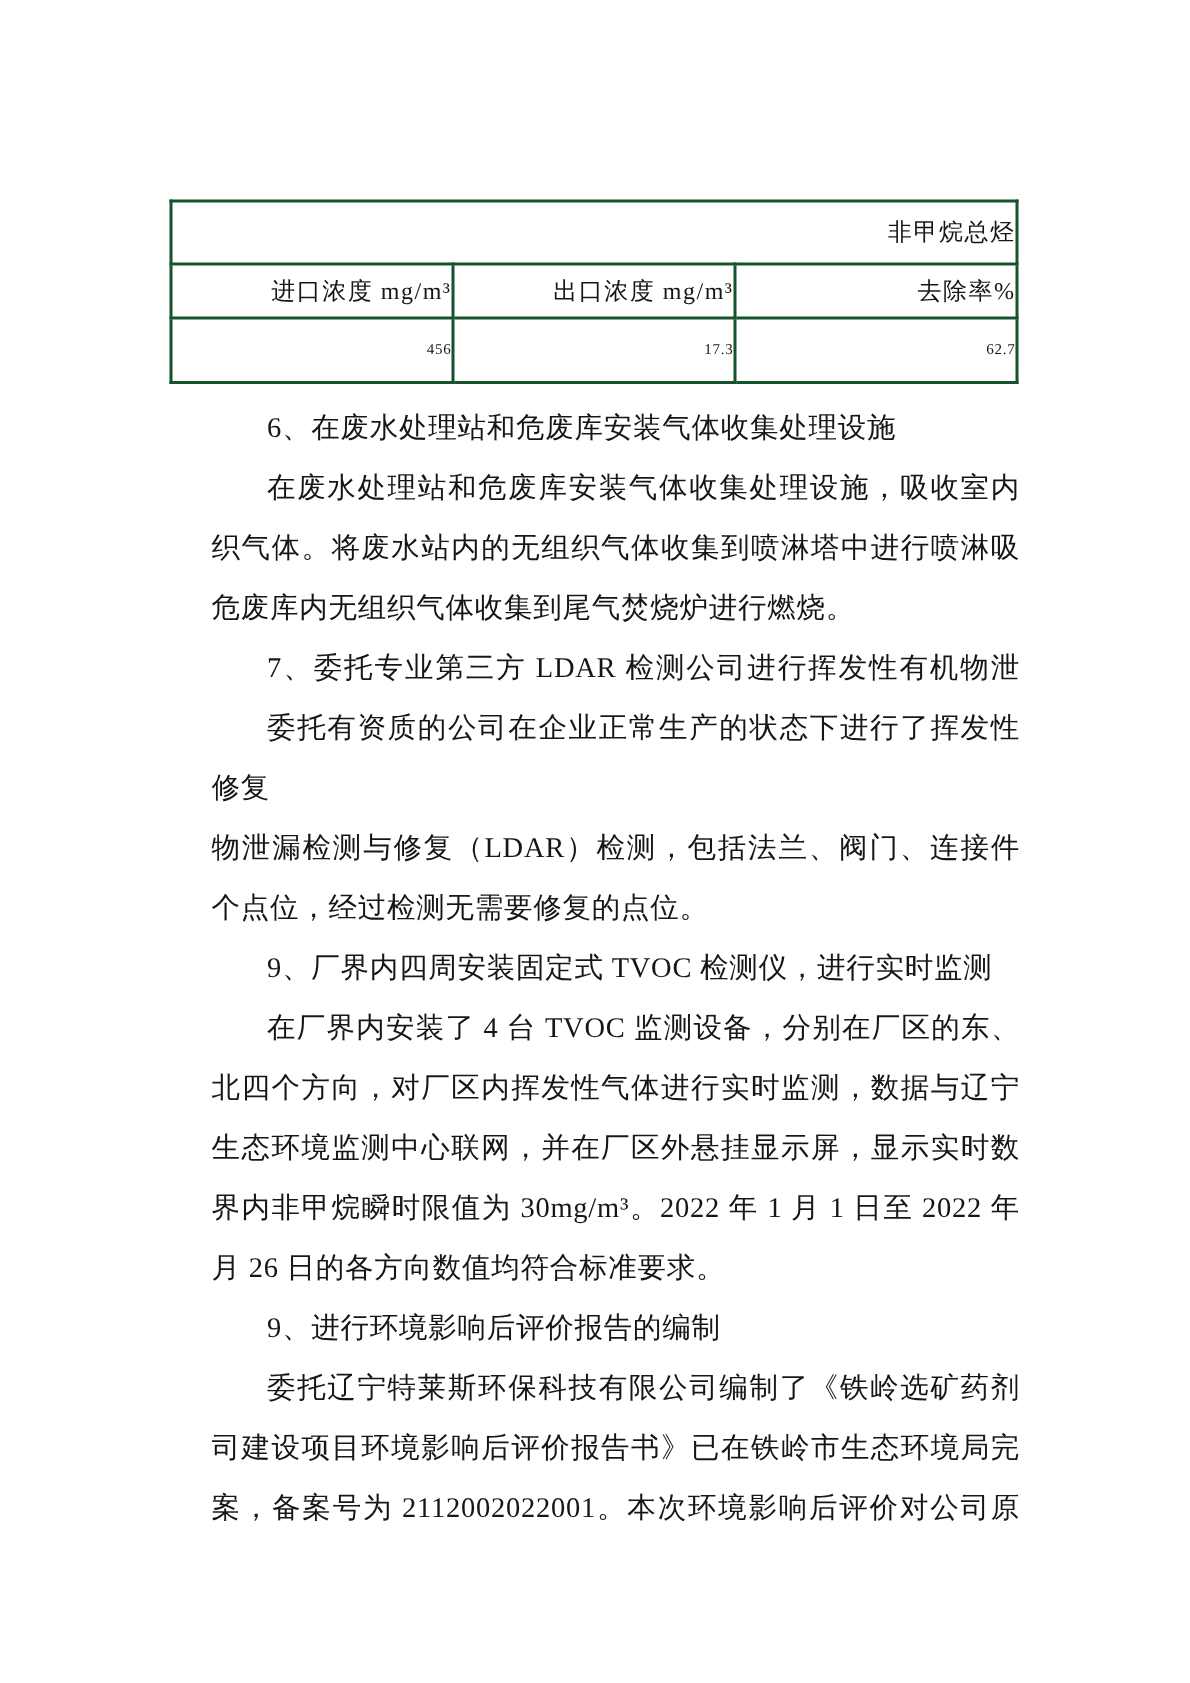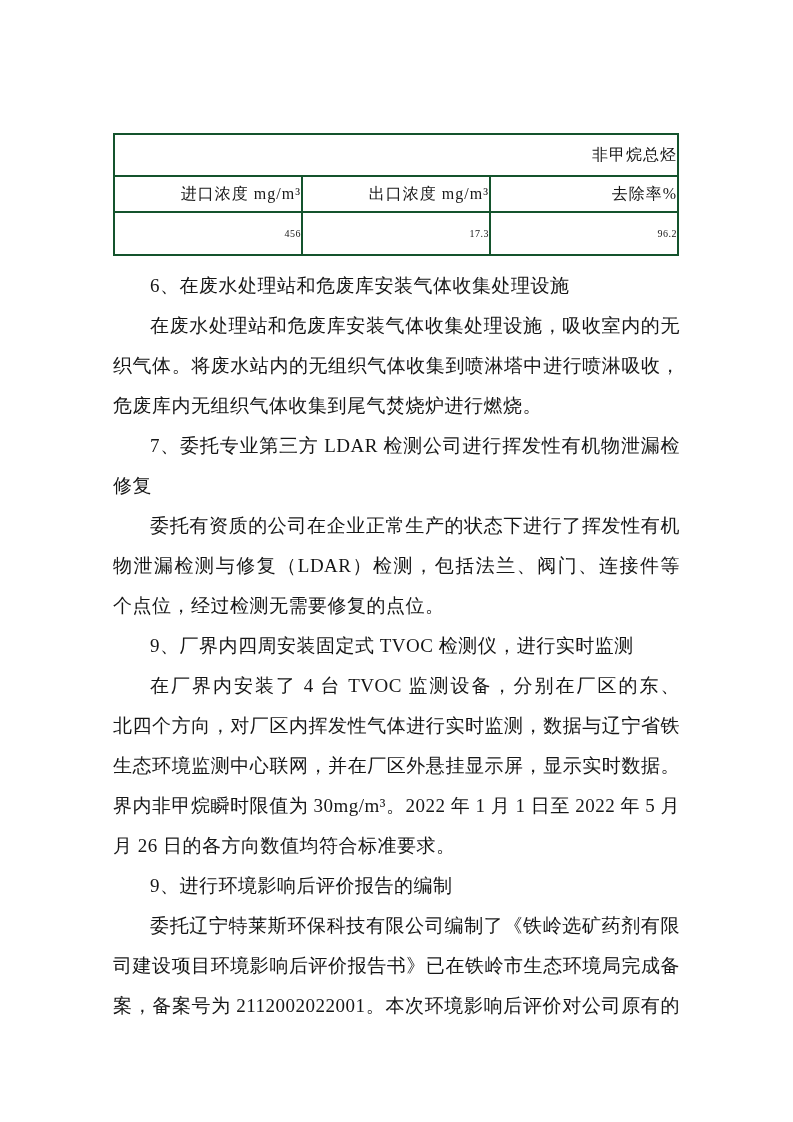--- a/index.html
+++ b/index.html
@@ -27,21 +27,21 @@
   }
   tr.tr-title td { height: 40px; }
   tr.tr-head  td { height: 34px; font-family: Liberation Serif, serif; }
   tr.tr-val   td { height: 41px; font-size: 10px; letter-spacing: 0.5px; }
 
   
   .content {
     position: absolute; left: 113px; top: 266px; width: 567px;
     font-size: 19px; letter-spacing: 0.5px; color: #161616;
   }
-  .line { height: 40px; line-height: 40px; overflow: hidden; }
+  .line { height: 40px; line-height: 40px; overflow: hidden; margin-left: 28px; }
   .just { text-align: justify; text-align-last: justify; }
   .indent { padding-left: 37px; }
 </style>
 </head>
 <body>
 
 <div class="page">
 
   <table class="doc-table">
     <tbody>
@@ -49,33 +49,33 @@
       <td colspan="3">非甲烷总烃</td>
     </tr>
     <tr class="tr-head">
       <td>进口浓度 mg/m³</td>
       <td>出口浓度 mg/m³</td>
       <td>去除率%</td>
     </tr>
     <tr class="tr-val">
       <td>456</td>
       <td>17.3</td>
-      <td>96.2</td>
+      <td>62.7</td>
     </tr>
   </tbody>
     </table>
 
   <div class="content">
     <div class="line indent">6、在废水处理站和危废库安装气体收集处理设施</div>
     <div class="line indent just">在废水处理站和危废库安装气体收集处理设施，吸收室内的无组</div>
     <div class="line just">织气体。将废水站内的无组织气体收集到喷淋塔中进行喷淋吸收，将</div>
     <div class="line">危废库内无组织气体收集到尾气焚烧炉进行燃烧。</div>
     <div class="line indent just">7、委托专业第三方 LDAR 检测公司进行挥发性有机物泄漏检测及</div>
+    <div class="line indent just">委托有资质的公司在企业正常生产的状态下进行了挥发性有机</div>
     <div class="line">修复</div>
-    <div class="line indent just">委托有资质的公司在企业正常生产的状态下进行了挥发性有机</div>
     <div class="line just">物泄漏检测与修复（LDAR）检测，包括法兰、阀门、连接件等 2259</div>
     <div class="line">个点位，经过检测无需要修复的点位。</div>
     <div class="line indent">9、厂界内四周安装固定式 TVOC 检测仪，进行实时监测</div>
     <div class="line indent just">在厂界内安装了 4 台 TVOC 监测设备，分别在厂区的东、西、南、</div>
     <div class="line just">北四个方向，对厂区内挥发性气体进行实时监测，数据与辽宁省铁岭</div>
     <div class="line just">生态环境监测中心联网，并在厂区外悬挂显示屏，显示实时数据。厂</div>
     <div class="line just">界内非甲烷瞬时限值为 30mg/m³。2022 年 1 月 1 日至 2022 年 5 月 31</div>
     <div class="line">月 26 日的各方向数值均符合标准要求。</div>
     <div class="line indent">9、进行环境影响后评价报告的编制</div>
     <div class="line indent just">委托辽宁特莱斯环保科技有限公司编制了《铁岭选矿药剂有限公</div>

